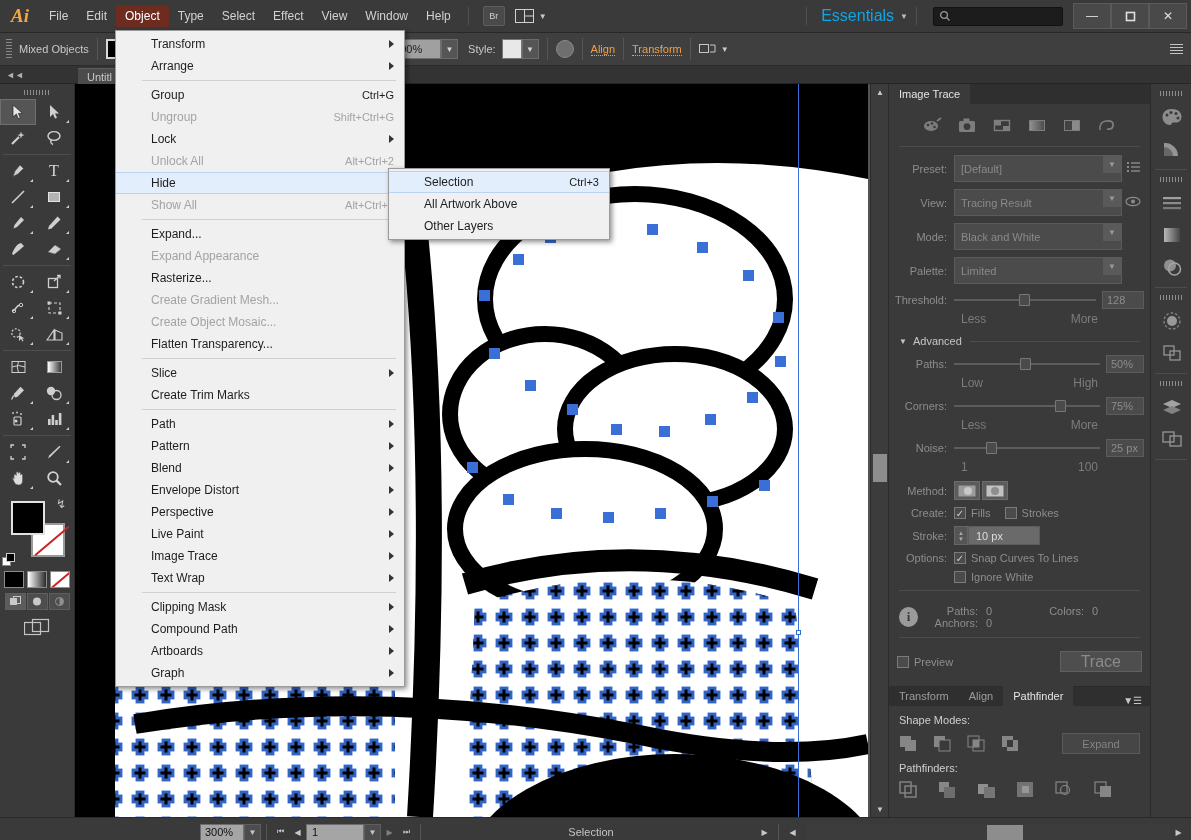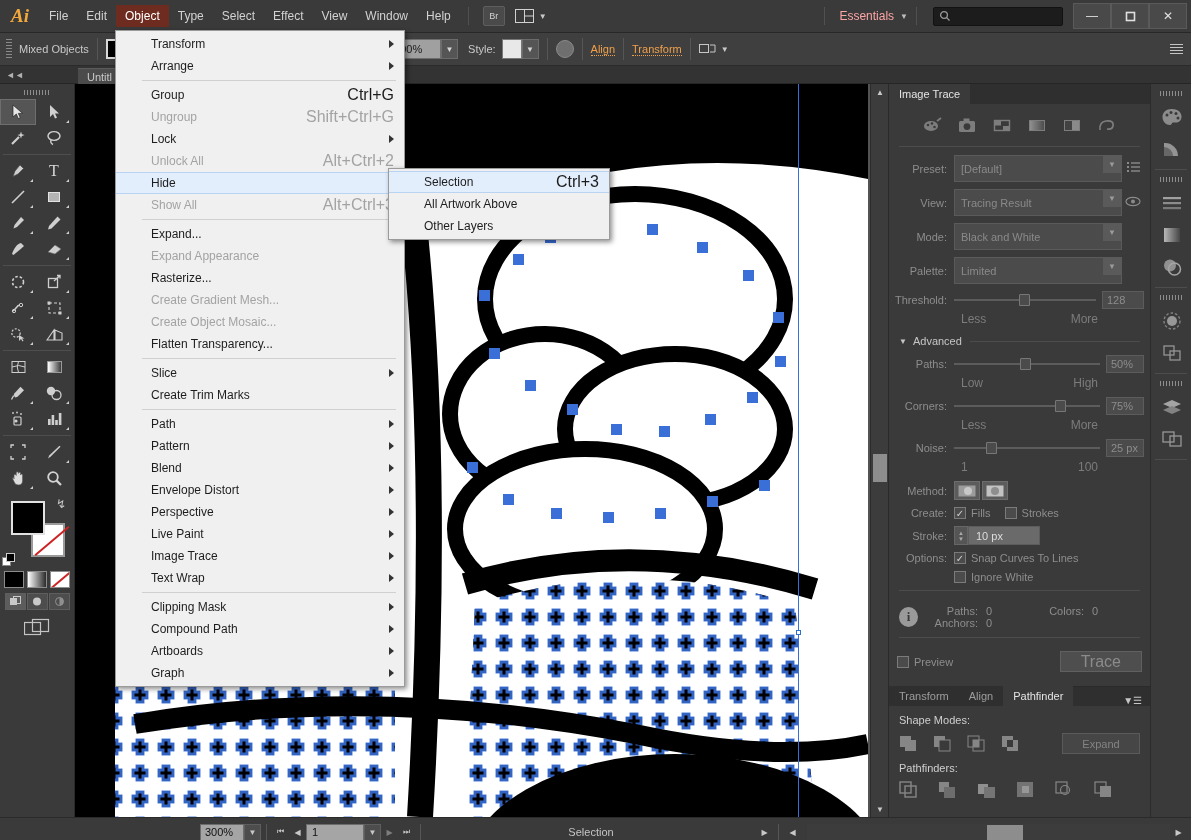--- a/index.html
+++ b/index.html
@@ -29,21 +29,21 @@
   }
   .menu-item.active { background:#6e2b20; color:#fff; }
   .mb-sep { width:1px; height:18px; background:#505050; margin:0 8px; }
   .br-btn {
     width:22px; height:20px; background:#4a4a4a; border:1px solid #5e5e5e;
     color:#d0d0d0; font-size:9px; display:flex; align-items:center; justify-content:center;
     border-radius:2px; margin-left:6px;
   }
   .arrange-btn { display:flex; align-items:center; margin-left:10px; }
   .mb-right { margin-left:auto; display:flex; align-items:center; height:33px; }
-  .essentials { font-size:12px; color:#fca5a5; padding:0 6px; }
+  .essentials { font-size:16px; color:#0ea5e9; padding:0 6px; }
   .search-box {
     width:130px; height:19px; background:#1c1c1c; border:1px solid #121212;
     border-radius:2px; margin:0 10px 0 8px; display:flex; align-items:center; padding-left:5px;
   }
   .wctrl { display:flex; height:26px; margin-right:4px; }
   .wbtn {
     width:38px; height:26px; background:#494949; border:1px solid #5a5a5a;
     display:flex; align-items:center; justify-content:center; color:#e0e0e0; font-size:12px;
   }
 
@@ -213,21 +213,21 @@
   .dropdown {
     position:absolute; left:115px; top:30px; width:290px;
     background:#f0f0f0; border:1px solid #9b9b9b; box-shadow:2px 2px 5px rgba(0,0,0,.45);
     padding:2px 0; z-index:50;
   }
   .dropdown:before{content:"";position:absolute;left:0;top:0;bottom:0;width:26px;background:#f0f0f0;}
   .mi { position:relative; height:22px; display:flex; align-items:center;
         padding-left:35px; padding-right:10px; color:#1d1d1d; font-size:12px; cursor:default; }
   .mi.dis { color:#a3a3a3; }
   .mi.hl { background:#e3eefc; border-top:1px solid #b9d4f2; border-bottom:1px solid #b9d4f2; }
-  .mi .sc { margin-left:auto; font-size:16px; padding-left:25px; }
+  .mi .sc { margin-left:auto; font-size:11px; padding-left:25px; }
   .mi.dis .sc { color:#a3a3a3; }
   .mi .sub-ar { position:absolute; right:10px; width:0;height:0;
                 border-top:4px solid transparent;border-bottom:4px solid transparent;
                 border-left:5px solid #333; }
   .msep { height:1px; background:#d0d0d0; margin:3px 8px 3px 26px; }
   .submenu {
     position:absolute; left:388px; top:168px; width:222px;
     background:#f0f0f0; border:1px solid #9b9b9b; box-shadow:2px 2px 5px rgba(0,0,0,.45);
     padding:2px 0; z-index:60;
   }

